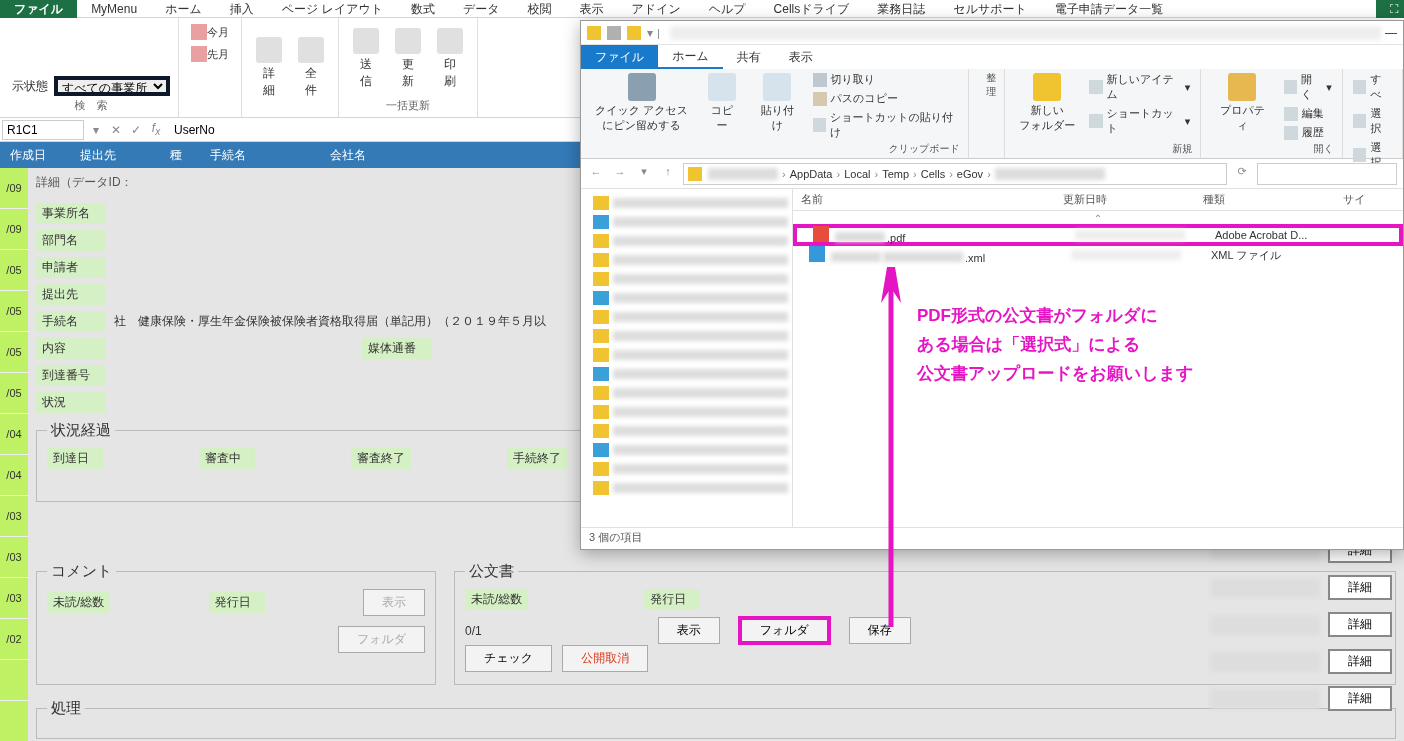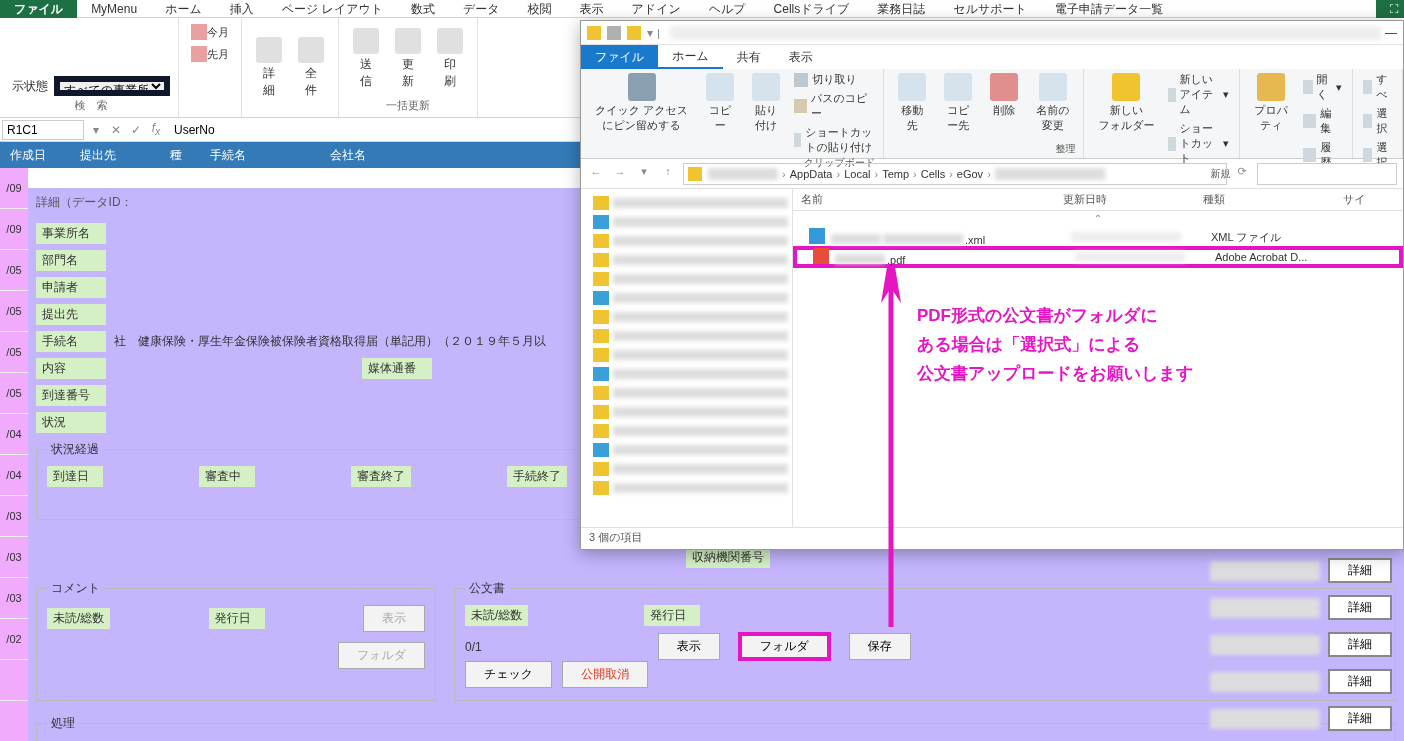--- a/index.html
+++ b/index.html
@@ -9,21 +9,21 @@
 .xl-tabs { display:flex; align-items:center; height:18px; background:#fff; border-bottom:1px solid #d4d4d4; }
 .xl-tab { padding:0 14px; font-size:12px; line-height:18px; cursor:pointer; }
 .xl-tab.file { background:#1d7044; color:#fff; font-weight:bold; }
 .xl-tab.maximize { margin-left:auto; background:#1d7044; color:#fff; width:18px; text-align:center; }
 
 
 .xl-toolbar { display:flex; height:100px; background:#fff; border-bottom:1px solid #d4d4d4; padding-left:4px; }
 .xl-group { display:flex; flex-direction:column; padding:4px 8px; border-right:1px solid #e0e0e0; }
 .xl-group-items { display:flex; gap:4px; flex:1; }
 .xl-group-label { font-size:11px; color:#666; text-align:center; margin-top:2px; }
-.xl-dropdown { font-size:12px; border:6px solid #0f172a; height:20px; }
+.xl-dropdown { font-size:12px; border:4px solid #0f172a; height:20px; }
 .xl-btn-v { display:flex; flex-direction:column; align-items:center; justify-content:center; gap:2px; padding:2px 6px; cursor:pointer; }
 .xl-btn-v .ico { width:26px; height:26px; background:#e0e0e0; border-radius:3px; }
 .xl-btn-h { display:flex; align-items:center; padding:2px 4px; font-size:11px; cursor:pointer; }
 .ico-todo{background:#e9a0a0!important} .ico-end{background:#d0b060!important} .ico-unsent{background:#e97070!important} .ico-unread{background:#e9c060!important}
 .ico-detail{background:linear-gradient(#3a75a3,#3a75a3)} .ico-all{background:linear-gradient(#c0392b,#c0392b)}
 .ico-send{background:#e74c3c} .ico-update{background:#d35400} .ico-print{background:#5d6d7e}
 .xl-status-row { display:flex; align-items:center; gap:6px; }
 
 
 .fx-bar { display:flex; align-items:center; height:24px; border-bottom:1px solid #d4d4d4; }
@@ -31,33 +31,33 @@
 .fx-btn { width:20px; text-align:center; color:#888; cursor:pointer; }
 .fx-input { flex:1; border:none; padding:2px 8px; font-size:12px; }
 
 
 .tbl-head { display:flex; background:#337ab7; color:#fff; height:26px; align-items:center; font-size:12px; }
 .tbl-head > div { padding:0 10px; }
 .col-create{width:70px} .col-dest{width:90px} .col-type{width:40px} .col-proc{width:120px} .col-company{flex:1}
 
 
 .data-area { display:flex; height:573px; }
-.row-dates { width:28px; background:#f0abfc; }
+.row-dates { width:28px; background:#bef264; }
 .row-date { height:41px; display:flex; align-items:center; justify-content:center; font-size:11px; padding:0 2px; border-bottom:1px solid #eee;}
 
-.detail-panel { flex:1; background:#c4b5fd; padding:4px 8px; position:relative; font-size:12px;margin-top:20px; }
+.detail-panel { flex:1; background:#e5e5e5; padding:4px 8px; position:relative; font-size:12px; }
 .detail-line { font-size:12px; color:#555; padding:2px 0 6px; }
 .field-row { display:flex; align-items:center; margin:6px 0; gap:8px; }
 .lbl { background:#d4f0c4; padding:2px 6px; min-width:70px; font-size:12px; }
 .val { flex:1; color:#999; filter:blur(2px); }
 .val-clear { font-size:12px; }
 .lbl-sm{min-width:56px}
 
 fieldset { border:1px solid #bbb; margin:8px 0; padding:8px 10px 12px; }
-legend { font-size:12px; padding:0 4px; }
+legend { font-size:15px; padding:0 4px; }
 .inline-group { display:flex; gap:18px; align-items:center; }
 
 .btn { border:1px solid #aaa; background:#f3f3f3; padding:4px 18px; font-size:12px; cursor:pointer; }
 .btn.disabled { color:#aaa; }
 .btn-folder-hl { border:4px solid #e515c3; padding:2px 18px; }
 .badge-blur{width:110px;height:20px;background:#ddd;filter:blur(2px);border-radius:2px}
 .badge-btn{border:2px solid #888;background:#fff;padding:2px 18px;font-size:12px}
 
 
 .explorer { position:absolute; left:580px; top:20px; width:824px; height:530px; background:#fff; border:1px solid #999; box-shadow:0 4px 16px rgba(0,0,0,.3); display:flex; flex-direction:column; }
@@ -403,39 +403,20 @@
           <div class="ex-hbtn">
               <span class="eico-s"></span>
               <span>ショートカットの貼り付け</span>
             </div>
         </div>
       </div>
       <div class="ex-group-label">クリップボード</div>
     </div>
 
     <div class="ex-group">
-      <div class="ex-group-body">
-        <div class="ex-vbtn">
-            <div class="eico"></div>
-            <span>移動先</span>
-          </div>
-        <div class="ex-vbtn">
-            <div class="eico"></div>
-            <span>コピー先</span>
-          </div>
-        <div class="ex-vbtn">
-            <div class="eico eico-del"></div>
-            <span>削除</span>
-          </div>
-        <div class="ex-vbtn">
-            <div class="eico"></div>
-            <span style="white-space:pre">名前の
-変更</span>
-          </div>
-      </div>
       <div class="ex-group-label">整理</div>
     </div>
 
     <div class="ex-group">
       <div class="ex-group-body">
         <div class="ex-vbtn">
             <div class="eico" style="background:#f0c430"></div>
             <span style="white-space:pre">新しい
 フォルダー</span>
           </div>
@@ -583,33 +564,33 @@
       </div>
     <div class="ex-list">
       <div class="list-head">
         <div class="lh-name">名前</div>
         <div class="lh-date">更新日時</div>
         <div class="lh-type">種類</div>
         <div class="lh-size">サイ</div>
       </div>
       <div style="text-align:center;color:#888;font-size:10px;padding:2px">⌃</div>
       <div id="file-rows">
+          <div class="list-row pdf-hl">
+            <div class="lh-name"><span class="file-ico fi-pdf"></span><span class="file-blur"></span><span>.pdf</span></div>
+            <div class="lh-date">
+              <div class="date-blur"></div>
+            </div>
+            <div class="lh-type">Adobe Acrobat D...</div>
+          </div>
           <div class="list-row">
             <div class="lh-name"><span class="file-ico fi-xml"></span><span class="file-blur"></span><span class="file-blur" style="width: 80px;"></span><span>.xml</span></div>
             <div class="lh-date">
               <div class="date-blur"></div>
             </div>
             <div class="lh-type">XML ファイル</div>
-          </div>
-          <div class="list-row pdf-hl">
-            <div class="lh-name"><span class="file-ico fi-pdf"></span><span class="file-blur"></span><span>.pdf</span></div>
-            <div class="lh-date">
-              <div class="date-blur"></div>
-            </div>
-            <div class="lh-type">Adobe Acrobat D...</div>
           </div>
         </div>
     </div>
   </div>
 
   <div class="ex-status">3 個の項目</div>
 </div>
 
 <div class="anno-arrow">
   <svg viewBox="0 0 20 360">

